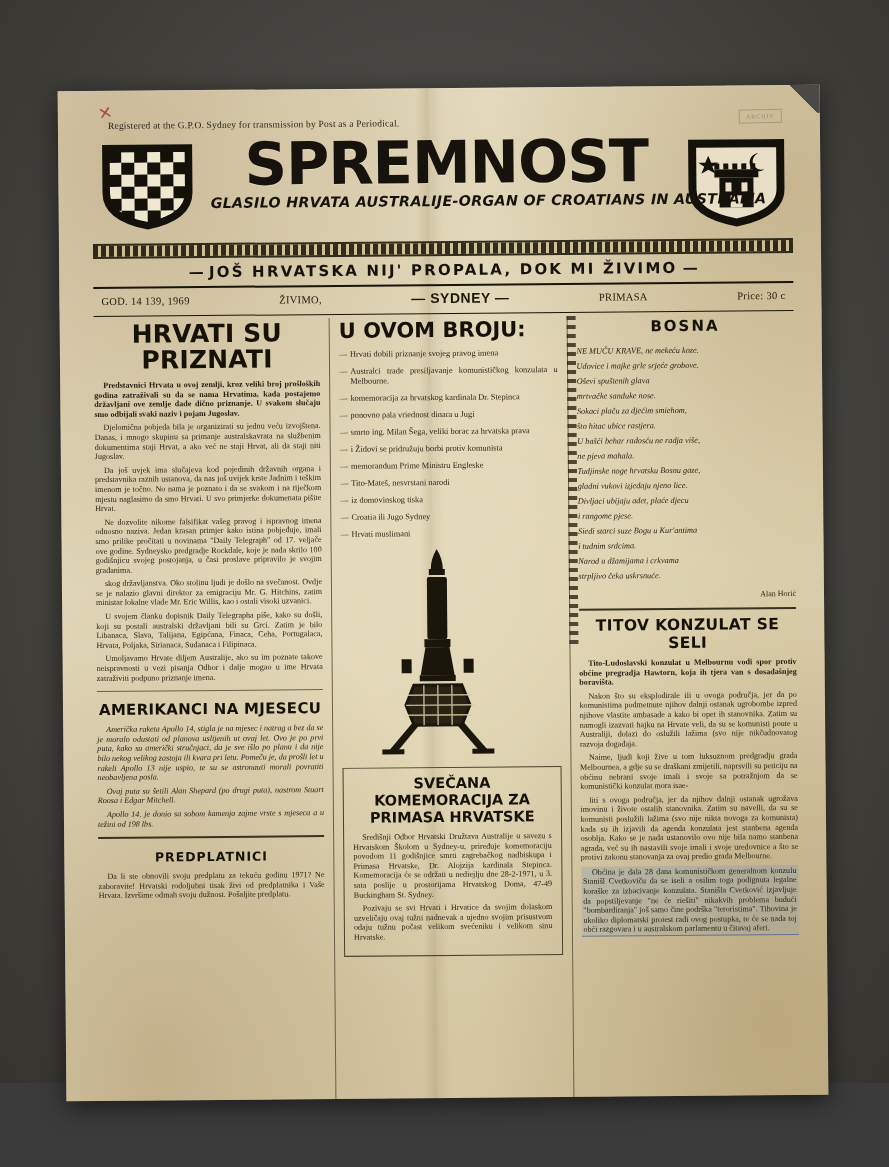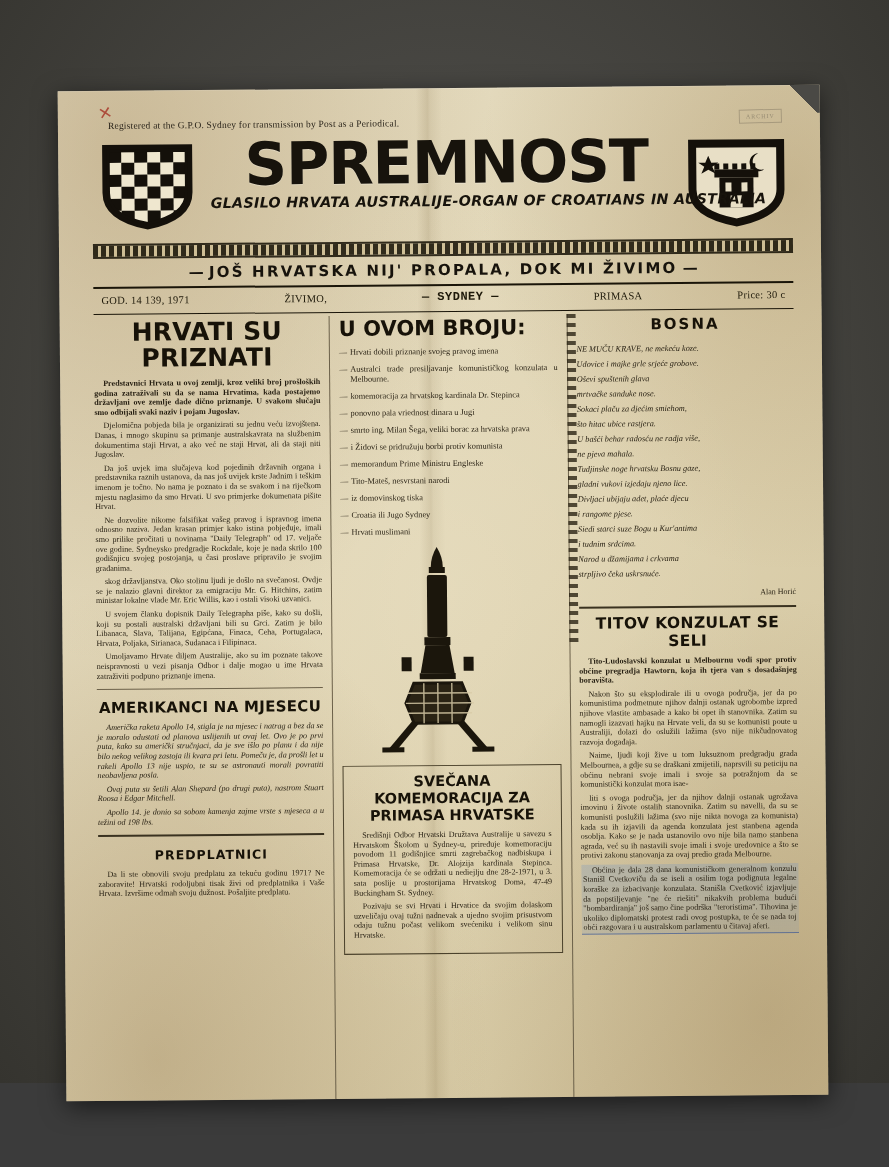--- a/index.html
+++ b/index.html
@@ -83,21 +83,21 @@
   .motto .dash{letter-spacing:0;}
   .rule{height:2px;background:#1a1509;margin-top:5px;}
   .rule.thin{height:1px;margin-top:2px;}
 
   
   .issuebar{
     display:flex;align-items:center;justify-content:space-between;
     font-family:"Liberation Serif", serif;font-size:10.5px;color:#1d1809;
     padding:4px 8px 5px 8px;letter-spacing:.3px;
   }
-  .issuebar .city{font-family:Liberation Mono, monospace;font-weight:bold;font-size:12px;letter-spacing:.5px;}
+  .issuebar .city{font-family:Liberation Sans, sans-serif;font-weight:bold;font-size:14px;letter-spacing:.5px;}
 
   
   .body-cols{display:flex;gap:0;margin-top:3px;height:calc(100% - 160px);}
   .col{position:relative;}
   .col1{width:236px;padding-right:9px;}
   .col2{width:228px;padding:0 9px;border-left:1px solid #6b6049;border-right:1px solid #6b6049;}
   .col3{width:227px;padding-left:9px;}
 
   h1.headline{
     font-family:"DejaVu Sans", sans-serif;font-weight:bold;
@@ -252,21 +252,21 @@
         </div>
       </div>
 
       <div class="chain"></div>
       <div class="motto">
         <span class="dash">—&nbsp;</span><span>JOŠ HRVATSKA NIJ' PROPALA, DOK MI ŽIVIMO</span><span class="dash">&nbsp;—</span>
       </div>
       <div class="rule"></div>
 
       <div class="issuebar">
-        <span>GOD. 14 139, 1971</span>
+        <span>GOD. 14 139, 1969</span>
         <span>ŽIVIMO,</span>
         <span class="city">— SYDNEY —</span>
         <span>PRIMASA</span>
         <span>Price: 30 c</span>
       </div>
       <div class="rule thin"></div>
 
       <div class="body-cols">
 
         <div class="col col1">

